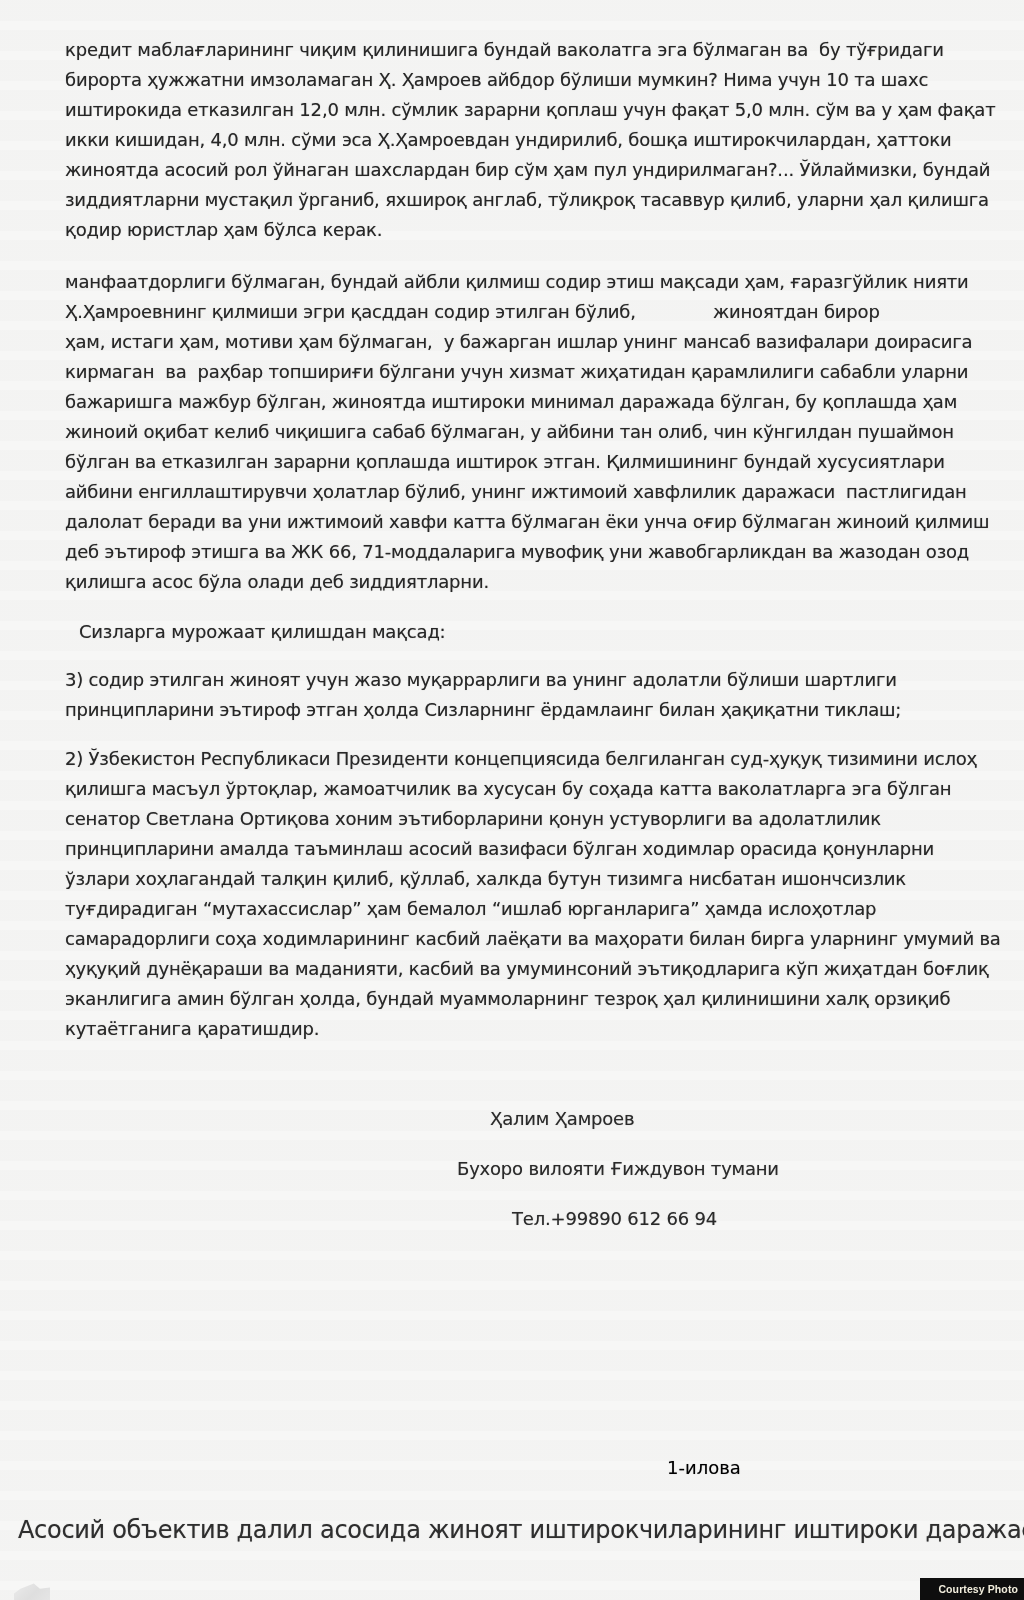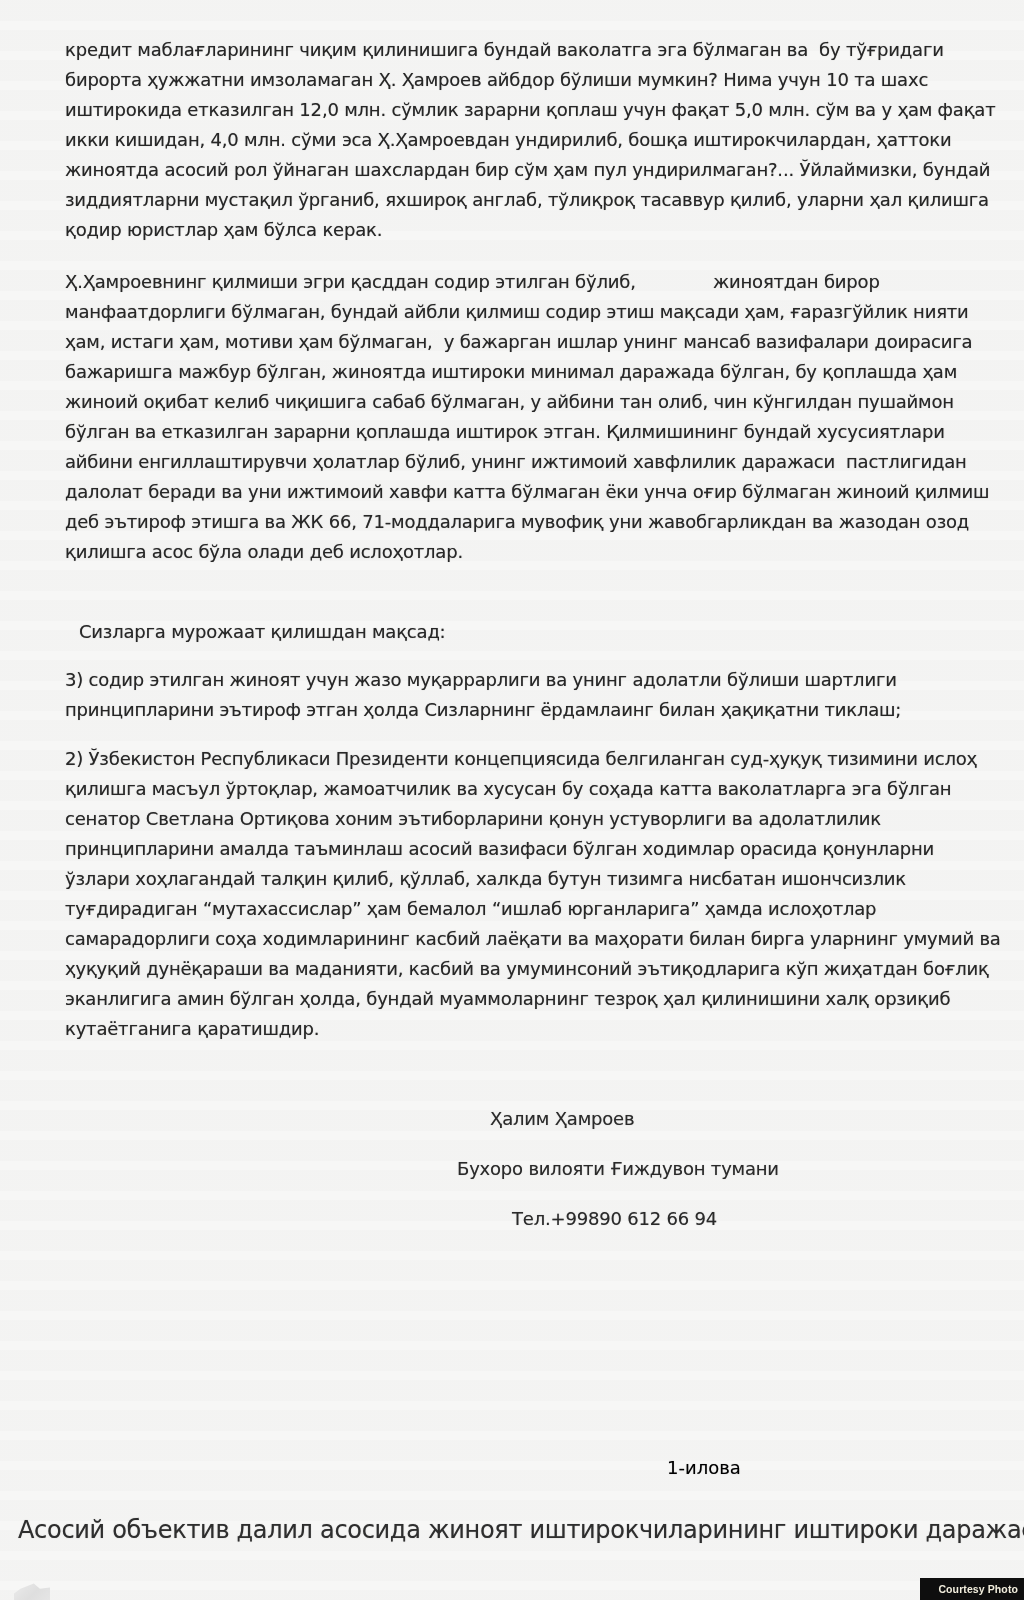--- a/index.html
+++ b/index.html
@@ -113,30 +113,31 @@
       <div class="line">кредит маблағларининг чиқим қилинишига бундай ваколатга эга бўлмаган ва  бу тўғридаги</div>
       <div class="line">бирорта ҳужжатни имзоламаган Ҳ. Ҳамроев айбдор бўлиши мумкин? Нима учун 10 та шахс</div>
       <div class="line">иштирокида етказилган 12,0 млн. сўмлик зарарни қоплаш учун фақат 5,0 млн. сўм ва у ҳам фақат</div>
       <div class="line">икки кишидан, 4,0 млн. сўми эса Ҳ.Ҳамроевдан ундирилиб, бошқа иштирокчилардан, ҳаттоки</div>
       <div class="line">жиноятда асосий рол ўйнаган шахслардан бир сўм ҳам пул ундирилмаган?... Ўйлаймизки, бундай</div>
       <div class="line">зиддиятларни мустақил ўрганиб, яхшироқ англаб, тўлиқроқ тасаввур қилиб, уларни ҳал қилишга</div>
       <div class="line">қодир юристлар ҳам бўлса керак.</div>
     </div>
 
   <div class="para p2">
+      <div class="line">манфаатдорлиги бўлмаган, бундай айбли қилмиш содир этиш мақсади ҳам, ғаразгўйлик нияти</div>
       <div class="line">Ҳ.Ҳамроевнинг қилмиши эгри қасддан содир этилган бўлиб,              жиноятдан бирор</div>
-      <div class="line">манфаатдорлиги бўлмаган, бундай айбли қилмиш содир этиш мақсади ҳам, ғаразгўйлик нияти</div>
       <div class="line">ҳам, истаги ҳам, мотиви ҳам бўлмаган,  у бажарган ишлар унинг мансаб вазифалари доирасига</div>
+      <div class="line">кирмаган  ва  раҳбар топшириғи бўлгани учун хизмат жиҳатидан қарамлилиги сабабли уларни</div>
       <div class="line">бажаришга мажбур бўлган, жиноятда иштироки минимал даражада бўлган, бу қоплашда ҳам</div>
       <div class="line">жиноий оқибат келиб чиқишига сабаб бўлмаган, у айбини тан олиб, чин кўнгилдан пушаймон</div>
       <div class="line">бўлган ва етказилган зарарни қоплашда иштирок этган. Қилмишининг бундай хусусиятлари</div>
       <div class="line">айбини енгиллаштирувчи ҳолатлар бўлиб, унинг ижтимоий хавфлилик даражаси  пастлигидан</div>
       <div class="line">далолат беради ва уни ижтимоий хавфи катта бўлмаган ёки унча оғир бўлмаган жиноий қилмиш</div>
       <div class="line">деб эътироф этишга ва ЖК 66, 71-моддаларига мувофиқ уни жавобгарликдан ва жазодан озод</div>
-      <div class="line">қилишга асос бўла олади деб ислоҳотлар.</div>
+      <div class="line">қилишга асос бўла олади деб зиддиятларни.</div>
     </div>
 
   <div class="para p3">
       <div class="line">Сизларга мурожаат қилишдан мақсад:</div>
     </div>
 
   <div class="para p4">
       <div class="line">3) содир этилган жиноят учун жазо муқаррарлиги ва унинг адолатли бўлиши шартлиги</div>
       <div class="line">принципларини эътироф этган ҳолда Сизларнинг ёрдамлаинг билан ҳақиқатни тиклаш;</div>
     </div>

